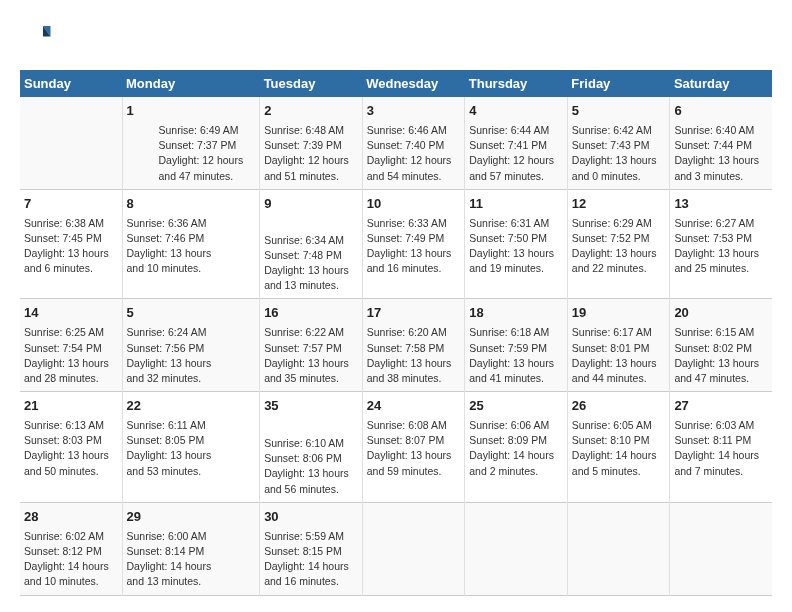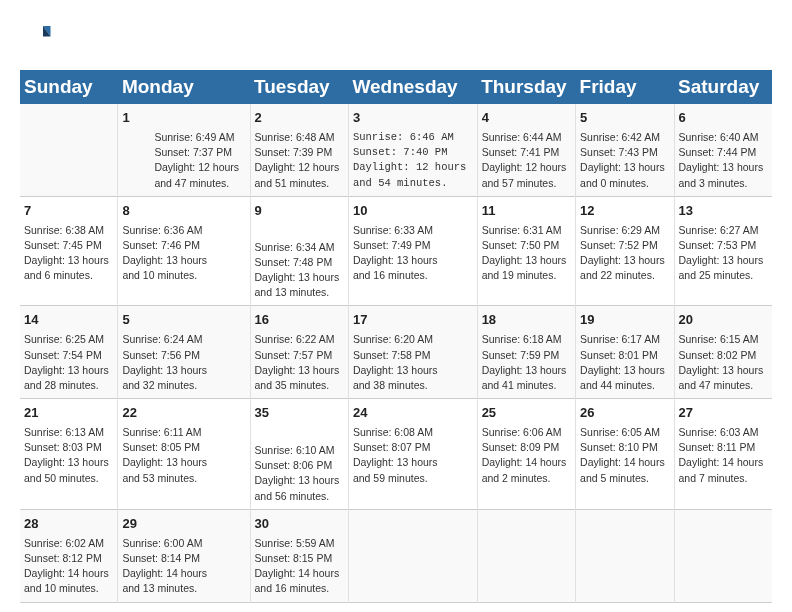--- a/index.html
+++ b/index.html
@@ -41,21 +41,21 @@
     table {
       width: 100%;
       border-collapse: collapse;
       font-size: 11px;
     }
     thead tr th {
       background-color: #2e6da4;
       color: #fff;
       padding: 6px 4px;
       text-align: left;
-      font-size: 19px;
+      font-size: 13px;
       font-weight: bold;
     }
     tbody tr {
       border-bottom: 1px solid #ccc;
     }
     tbody tr td {
       padding: 5px 4px;
       vertical-align: top;
       border-right: 1px solid #e0e0e0;
       color: #222;
@@ -128,21 +128,21 @@
         </td>
         <td>
           <span class="day-num">2</span>
           <div class="cell-content" style="white-space: pre-line;">Sunrise: 6:48 AM
 Sunset: 7:39 PM
 Daylight: 12 hours
 and 51 minutes.</div>
         </td>
         <td>
           <span class="day-num">3</span>
-          <div class="cell-content" style="white-space: pre-line; font-family: Liberation Mono, monospace;">Sunrise: 6:46 AM
+          <div class="cell-content" style="white-space: pre-line;">Sunrise: 6:46 AM
 Sunset: 7:40 PM
 Daylight: 12 hours
 and 54 minutes.</div>
         </td>
         <td>
           <span class="day-num">4</span>
           <div class="cell-content" style="white-space: pre-line;">Sunrise: 6:44 AM
 Sunset: 7:41 PM
 Daylight: 12 hours
 and 57 minutes.</div>

